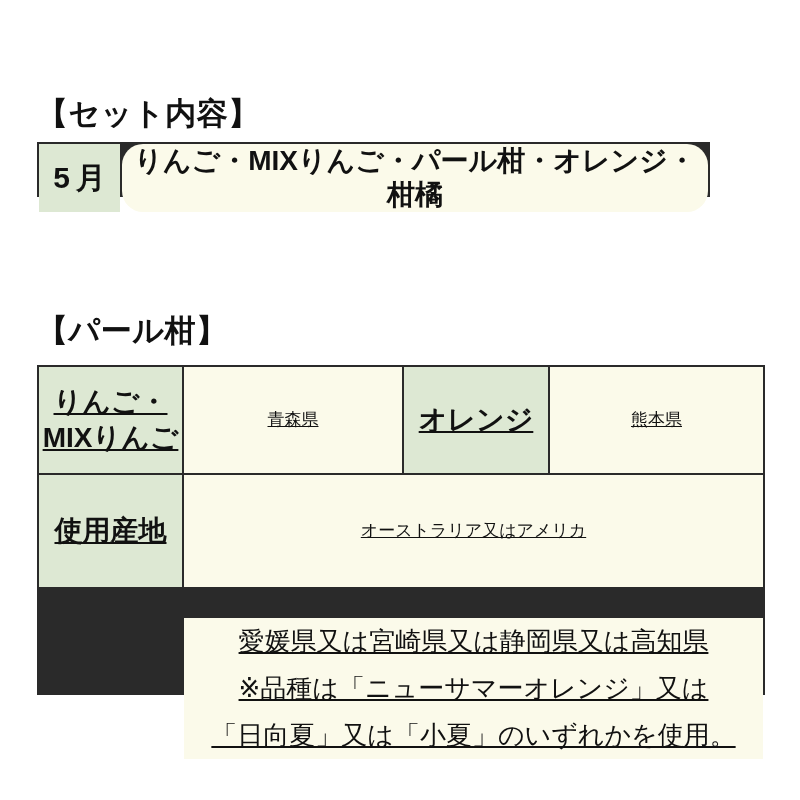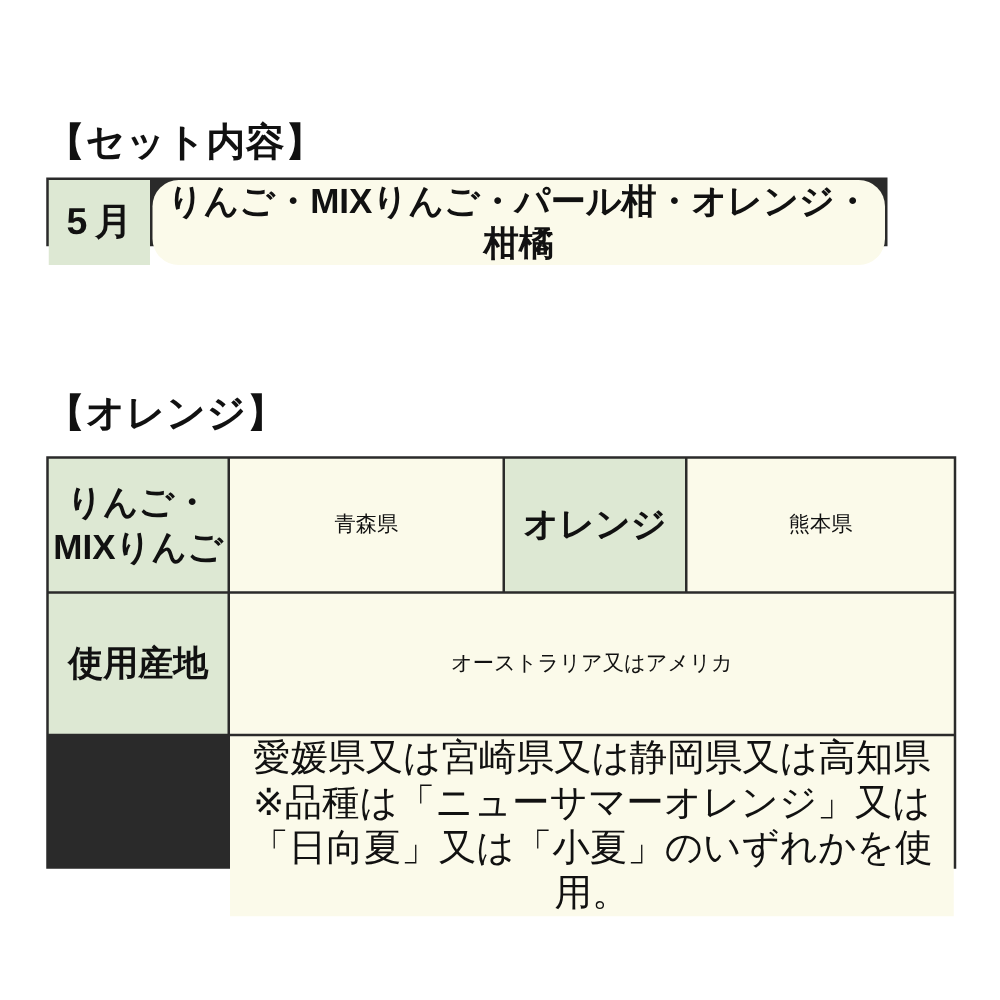--- a/index.html
+++ b/index.html
@@ -46,20 +46,21 @@
     height: 55px;
     grid-template-columns: 81px 1fr;
   }
   .tbl2 {
     left: 37px;
     top: 365px;
     width: 728px;
     height: 330px;
     grid-template-columns: 143px 218px 144px 1fr;
     grid-template-rows: 106px 112px 1fr;
+    text-decoration: underline;
   }
   .cell {
     display: flex;
     align-items: center;
     justify-content: center;
     text-align: center;
     white-space: pre-line;
   }
   .label {
     background: var(--label-cell-bg, #dde8d3);
@@ -79,37 +80,38 @@
     padding-left: 6px; 
     text-align: right;
   }
   .items {
     font-size: 28px;
     font-weight: 600;
     border-radius: 21px;
   }
   .span3 { grid-column: 2 / 5; }
   .citrus-value {
-    font-size: 30px;
-    line-height: 36px;
+    font-size: 26px;
+    line-height: 47px;
+    margin-top: 29px;
   }
 </style>
 </head>
 <body>
 
 <div class="canvas">
 
   <div class="heading" id="heading-set">【セット内容】</div>
 
   <div class="tbl tbl1">
     <div class="cell label month">5月</div>
     <div class="cell value items">りんご・MIXりんご・パール柑・オレンジ・柑橘</div>
   </div>
 
-  <div class="heading" id="heading-origin">【オレンジ】</div>
+  <div class="heading" id="heading-origin">【パール柑】</div>
 
   <div class="tbl tbl2">
     <div class="cell label">りんご・
 MIXりんご</div>
     <div class="cell value">青森県</div>
     <div class="cell label">オレンジ</div>
     <div class="cell value">熊本県</div>
 
     <div class="cell label">使用産地</div>
     <div class="cell value span3">オーストラリア又はアメリカ</div>

